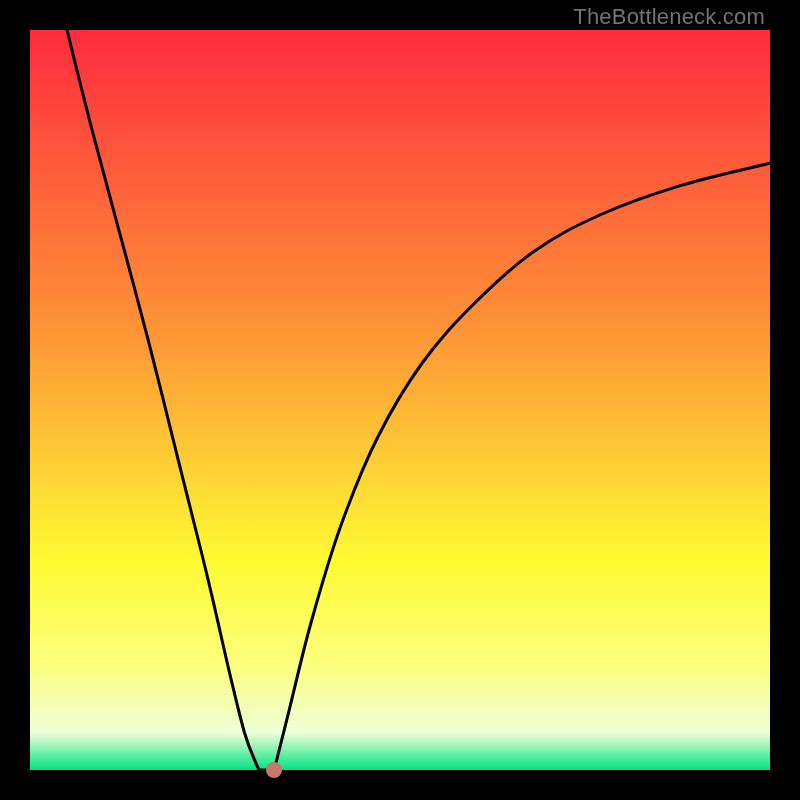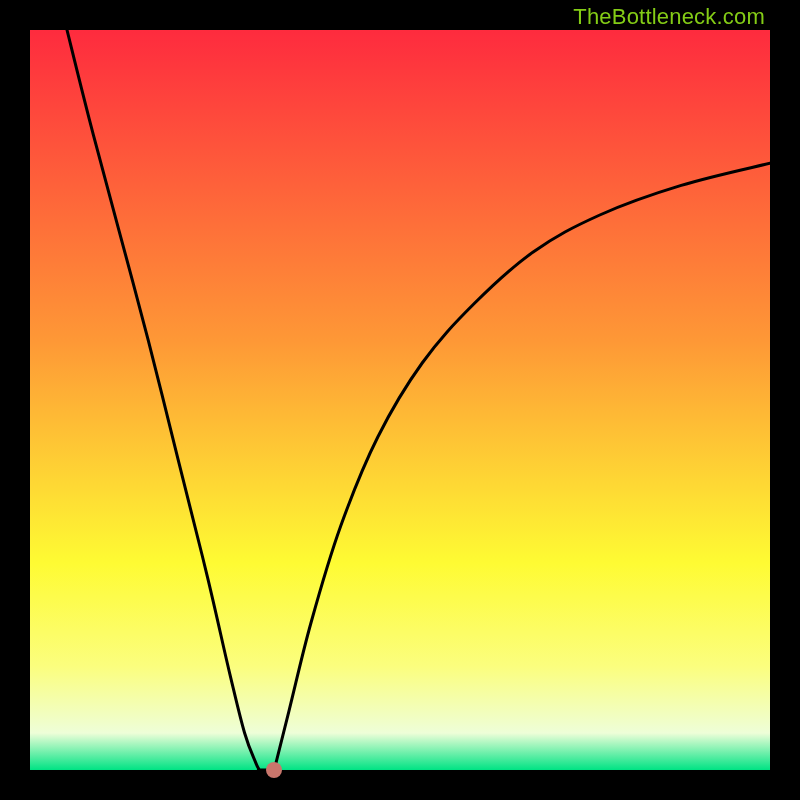--- a/index.html
+++ b/index.html
@@ -23,21 +23,21 @@
     position: absolute;
     left: 0;
     top: 0;
     width: 740px;
     height: 740px;
   }
   .watermark {
     position: absolute;
     top: 4px;
     right: 35px;
-    color: #84cc16;
+    color: #737373;
     font-size: 22px;
     font-weight: 500;
     letter-spacing: 0.2px;
   }
   svg {
     display: block;
   }
   .marker {
     position: absolute;
     width: 16px;

